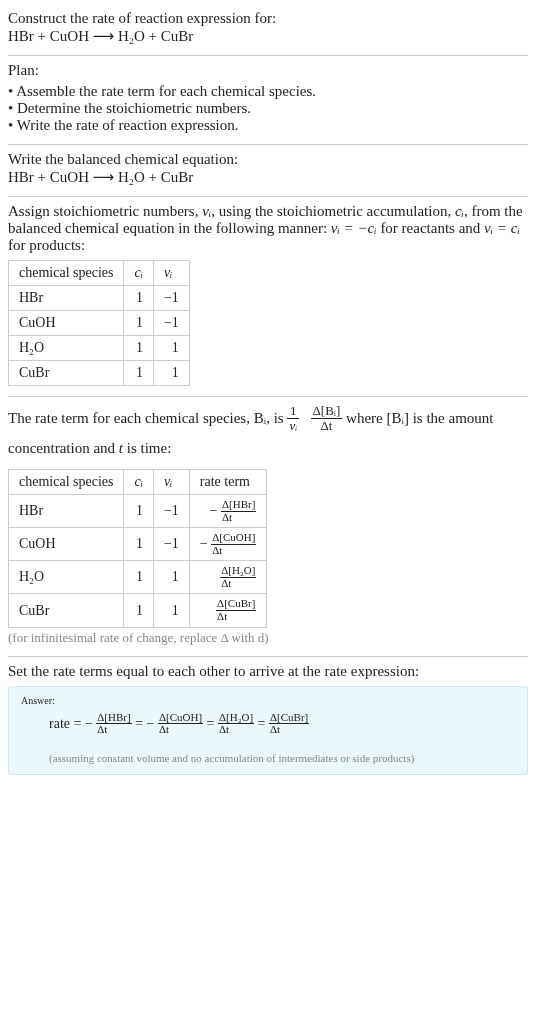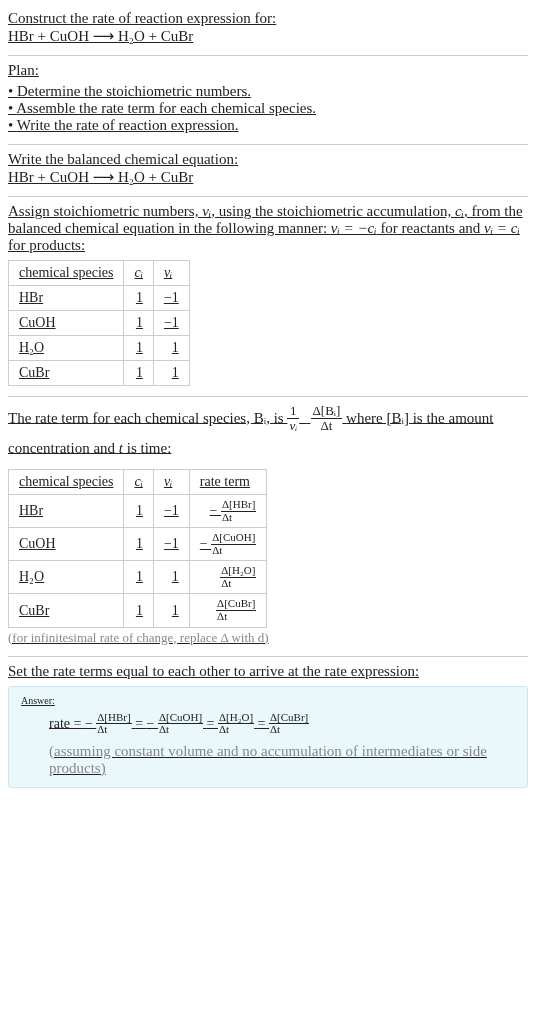--- a/index.html
+++ b/index.html
@@ -7,21 +7,20 @@
     margin: 0;
     padding: 0;
     font-family: Georgia, 'Times New Roman', serif;
     font-size: 15px;
     color: #222;
     background: #fff;
     width: 536px;
   }
   .page {
     padding: 4px 8px 12px 8px;
-    text-decoration: underline;
   }
   .section {
     padding: 6px 0 10px 0;
   }
   hr.sep {
     border: none;
     border-top: 1px solid #ccc;
     margin: 0;
   }
   .eq {
@@ -99,43 +98,43 @@
   }
   .answer-label {
     font-size: 10px;
     margin-bottom: 6px;
   }
   .answer-eq {
     margin-left: 28px;
     font-size: 14px;
   }
   .answer-note {
-    font-size: 15px;
+    font-size: 11px;
     color: #888;
     margin-left: 28px;
-    margin-top: 7px;
+    margin-top: 16px;
   }
   .ital { font-style: italic; }
 </style>
 </head>
 <body>
 
 <div class="page">
 
   <div class="section">
     <div>Construct the rate of reaction expression for:</div>
     <div class="eq">HBr + CuOH ⟶ H₂O + CuBr</div>
   </div>
   <hr class="sep">
 
   <div class="section">
     <div>Plan:</div>
     <ul class="bullet-list">
+      <li>Assemble the rate term for each chemical species.</li>
       <li>Determine the stoichiometric numbers.</li>
-      <li>Assemble the rate term for each chemical species.</li>
       <li>Write the rate of reaction expression.</li>
     </ul>
   </div>
   <hr class="sep">
 
   <div class="section">
     <div>Write the balanced chemical equation:</div>
     <div class="eq">HBr + CuOH ⟶ H₂O + CuBr</div>
   </div>
   <hr class="sep">

